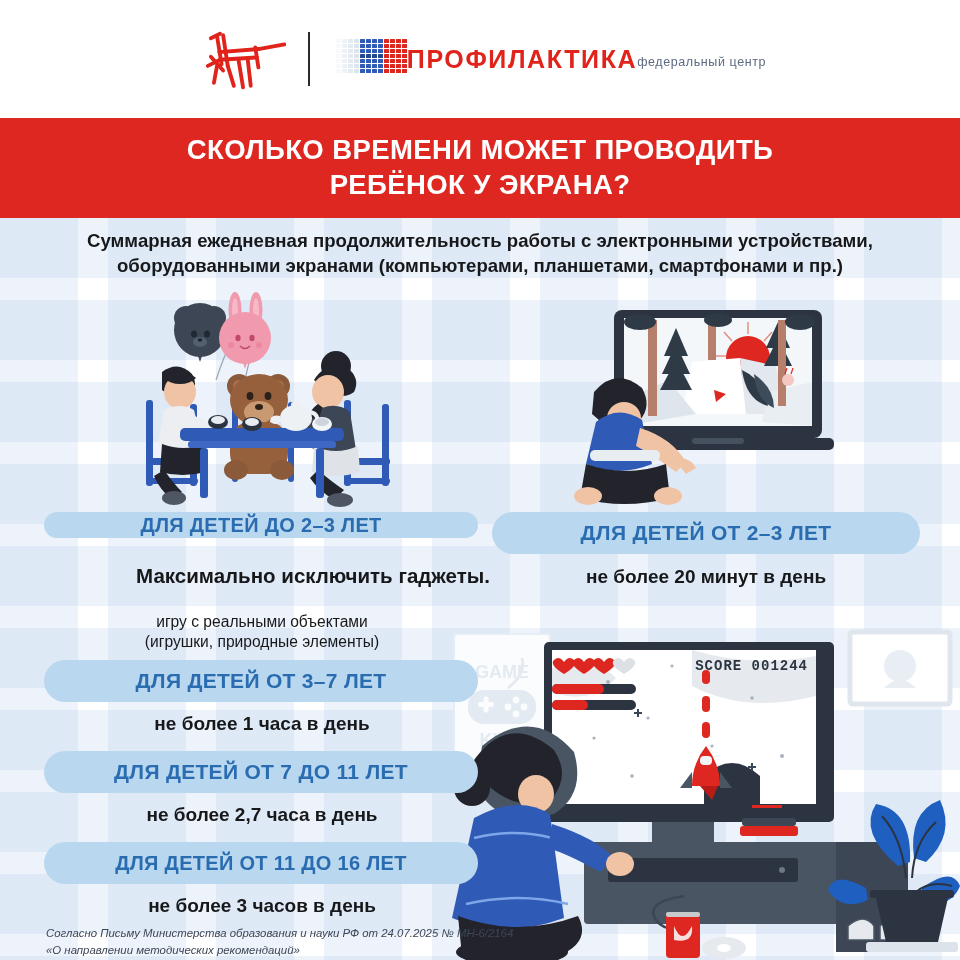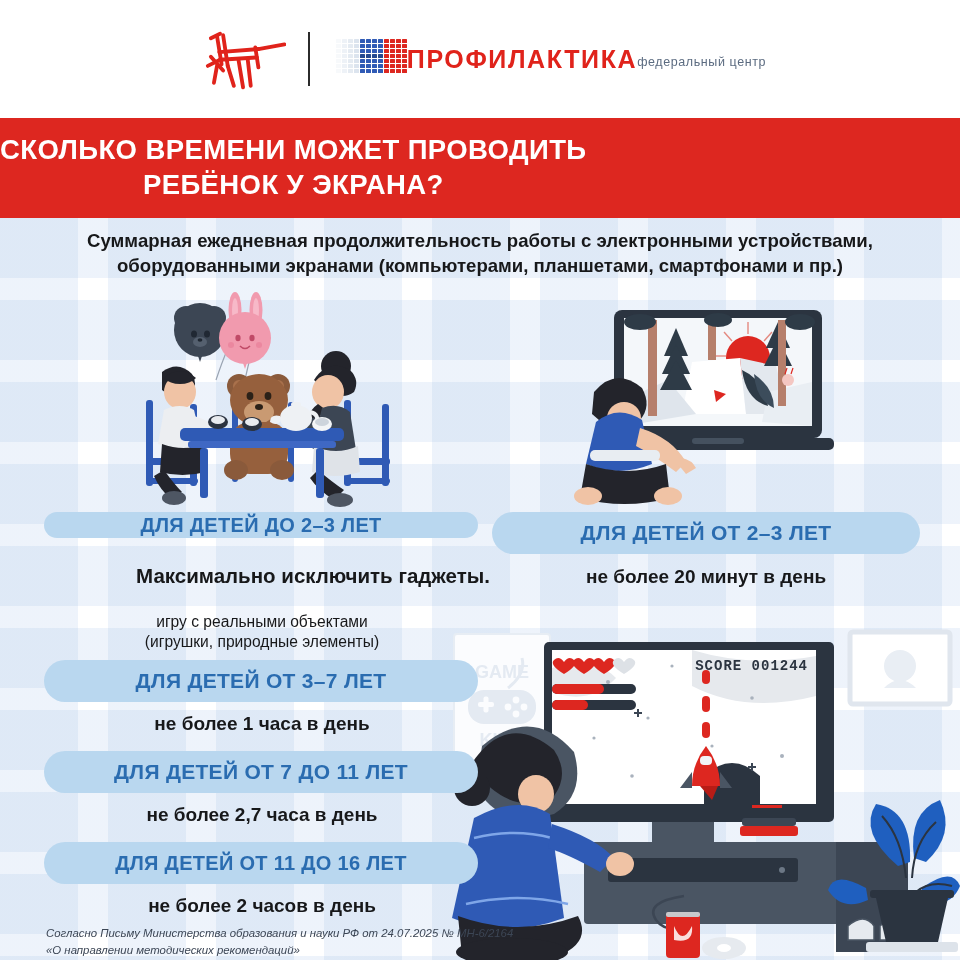--- a/index.html
+++ b/index.html
@@ -29,21 +29,21 @@
   .chair-mark{width:92px;height:66px;}
   .logo-div{width:2px;height:54px;background:#2b2b2b;margin:0 26px 0 22px;}
   .brand{display:flex;flex-direction:row;align-items:center;}
   .brand-grid{display:grid;grid-template-columns:repeat(12,5px);grid-auto-rows:4px;gap:1px;margin-bottom:6px;}
   .brand-grid i{display:block;width:5px;height:4px;border-radius:.5px;}
   .brand-name{font-size:25px;font-weight:bold;letter-spacing:1.6px;color:#e0231b;line-height:1;}
   .brand-sub{font-size:12.5px;color:#5b6b80;letter-spacing:.6px;margin-top:5px;}
 
   
   .banner{position:absolute;left:0;top:118px;width:960px;height:100px;background:#dd2720;z-index:6;
-    display:flex;flex-direction:column;align-items:flex-start;justify-content:center;}
+    display:flex;flex-direction:column;align-items:center;justify-content:center;}
   .banner h1{margin:0;color:#ffffff;font-size:27.5px;font-weight:bold;letter-spacing:.4px;
     line-height:1.26;text-align:center;text-transform:uppercase;}
 
   
   .subtitle{position:absolute;left:0;top:228px;width:960px;z-index:5;text-align:center;
     color:#17181a;font-size:18.6px;font-weight:bold;line-height:1.36;padding:0 18px;box-sizing:border-box;}
 
   
   .pill{position:absolute;z-index:5;border-radius:22px;background:#b9d7ef;
     display:flex;align-items:center;justify-content:center;
@@ -487,20 +487,20 @@
   <div class="pill" id="pill-1">ДЛЯ ДЕТЕЙ ОТ 2–3 ЛЕТ</div>
   <div class="caption" id="cap-1">не более 20 минут в день</div>
 
   <div class="pill" id="pill-2">ДЛЯ ДЕТЕЙ ОТ 3–7 ЛЕТ</div>
   <div class="caption" id="cap-2">не более 1 часа в день</div>
 
   <div class="pill" id="pill-3">ДЛЯ ДЕТЕЙ ОТ 7 ДО 11 ЛЕТ</div>
   <div class="caption" id="cap-3">не более 2,7 часа в день</div>
 
   <div class="pill" id="pill-4">ДЛЯ ДЕТЕЙ ОТ 11 ДО 16 ЛЕТ</div>
-  <div class="caption" id="cap-4">не более 2 часов в день</div>
+  <div class="caption" id="cap-4">не более 3 часов в день</div>
 
   <div class="footnote">
     <span>Согласно Письму Министерства образования и науки РФ от 24.07.2025 № МН-6/2164</span><br>
     <span>«О направлении методических рекомендаций»</span>
   </div>
 
 </div>
 
 </body></html>

